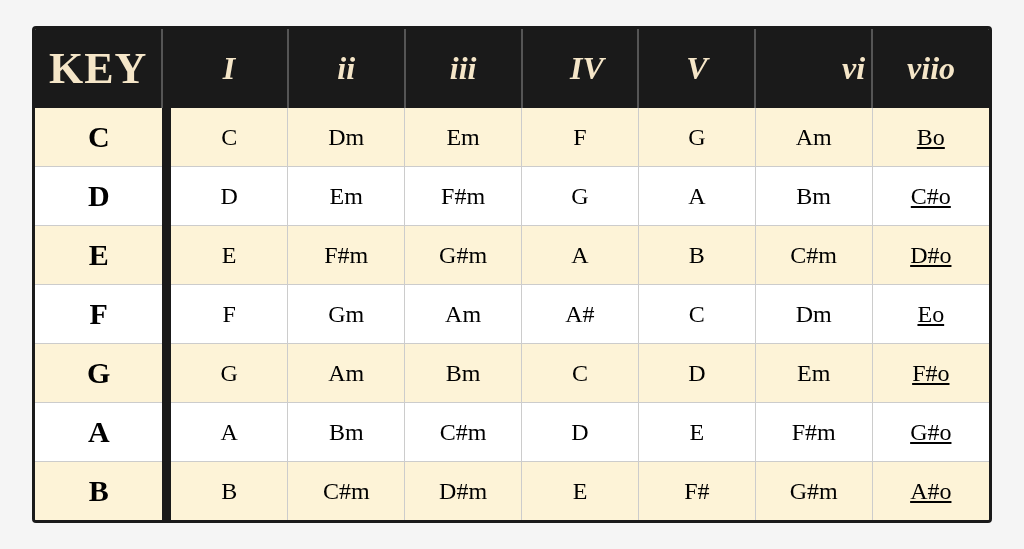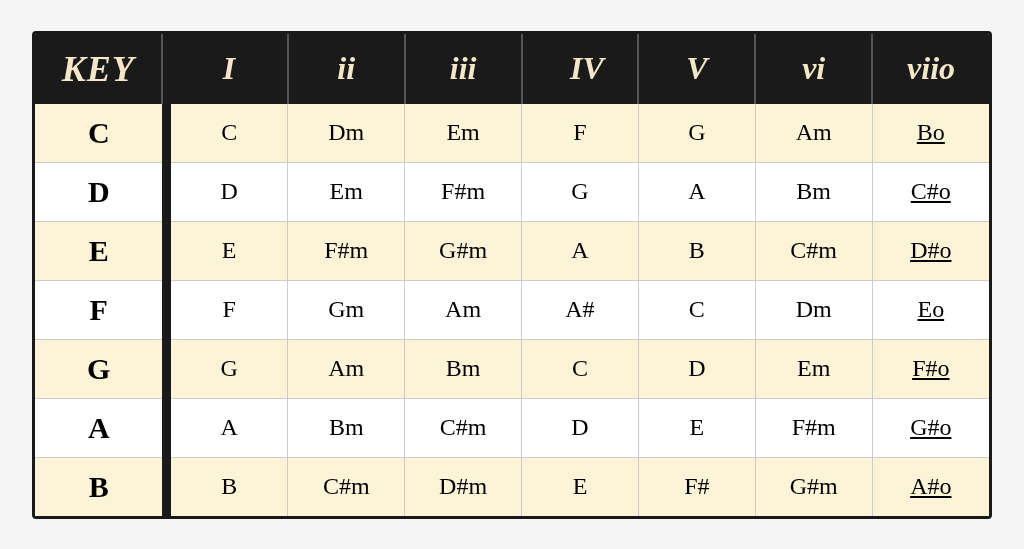--- a/index.html
+++ b/index.html
@@ -37,22 +37,21 @@
       text-align: center;
       padding: 14px 6px;
       border-right: 2px solid #555;
     }
 
     thead th:last-child {
       border-right: none;
     }
 
     thead th.key-header {
-      font-size: 36px;
-      font-style: italic;
+      font-size: 44px;
       letter-spacing: 1px;
     }
 
     thead th.roman-header {
       font-style: italic;
     }
 
     
     thead th.divider-col,
     tbody td.divider-col {
@@ -94,21 +93,21 @@
     }
 
     
     thead th:nth-child(1) { width: 120px; }
     thead th:nth-child(2) { width: 8px; }
     thead th:nth-child(3) { width: 110px; }
     thead th:nth-child(4) { width: 110px; }
     thead th:nth-child(5) { width: 110px; text-align: center; }
     thead th:nth-child(6) { width: 110px; padding-left: 20px; }
     thead th:nth-child(7) { width: 110px; }
-    thead th:nth-child(8) { width: 110px; }
+    thead th:nth-child(8) { width: 110px; text-align: right; }
     thead th:nth-child(9) { width: 110px; }
   </style>
 </head>
 <body>
 
 <div class="table-wrapper">
   <table>
     <thead>
       <tr>
         <th class="key-header">KEY</th>

